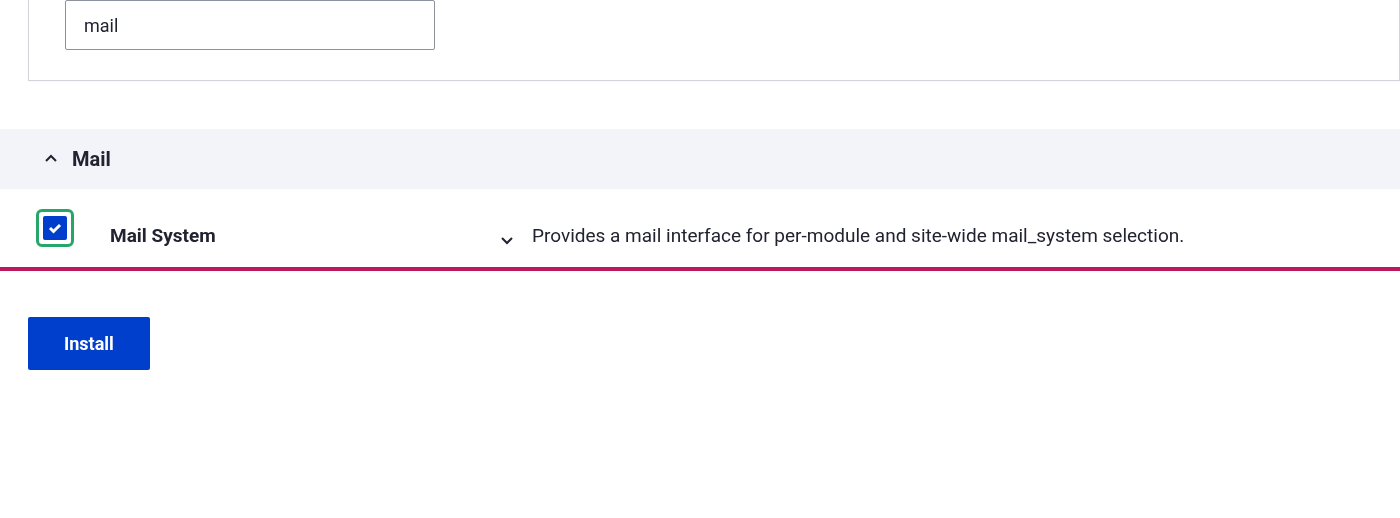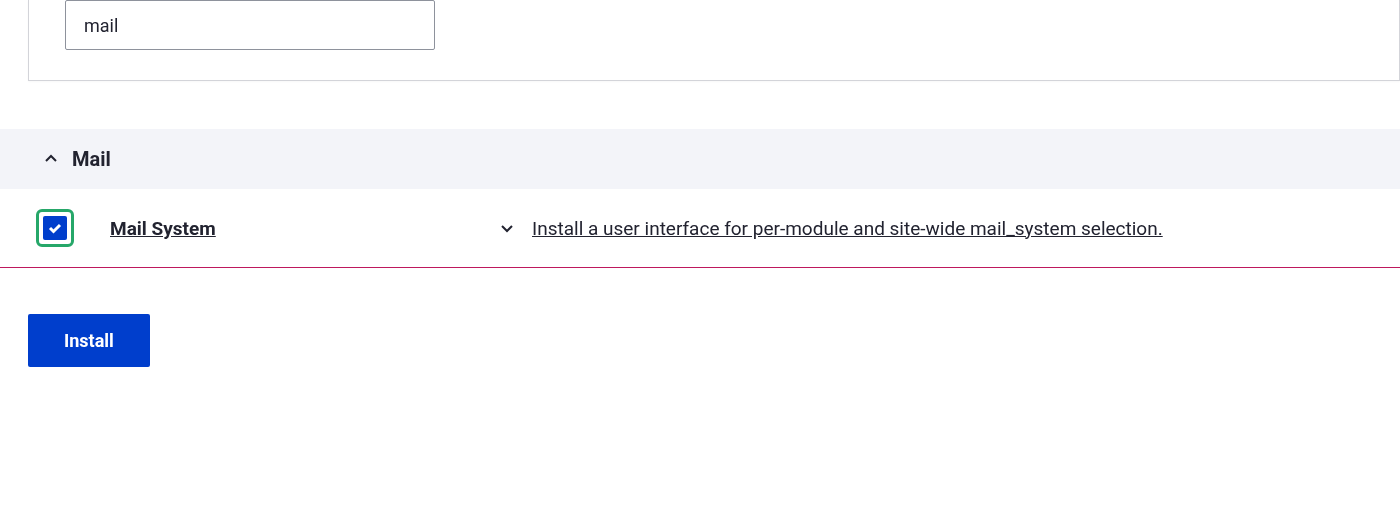--- a/index.html
+++ b/index.html
@@ -74,24 +74,23 @@
     }
     
     .category-title {
       font-weight: 700;
       font-size: 20px;
       color: #222330;
     }
     
     .module-row {
       display: flex;
-      align-items: center;
+      align-items: flex-end;
       padding: 20px 28px 20px 36px;
-      border-bottom: 1px solid #be185d;
-      text-decoration: underline;
+      border-bottom: 4px solid #be185d;
     }
     
     .checkbox-wrap {
       width: 38px;
       height: 38px;
       border: 3px solid #26a769;
       border-radius: 6px;
       display: flex;
       align-items: center;
       justify-content: center;
@@ -191,19 +190,19 @@
           <polyline points="3,8 6.5,11.5 13,5"></polyline>
         </svg>
     </div>
   </div>
   <div class="module-name">Mail System</div>
   <span class="expand-chevron">
     <svg viewBox="0 0 14 14">
         <polyline points="2,5 7,10 12,5"></polyline>
       </svg>
   </span>
-  <div class="module-description">Install a user interface for per-module and site-wide mail_system selection.</div>
+  <div class="module-description">Provides a mail interface for per-module and site-wide mail_system selection.</div>
 </div>
 
 <button class="install-button">Install</button>
 
 
 
 
 </body></html>

